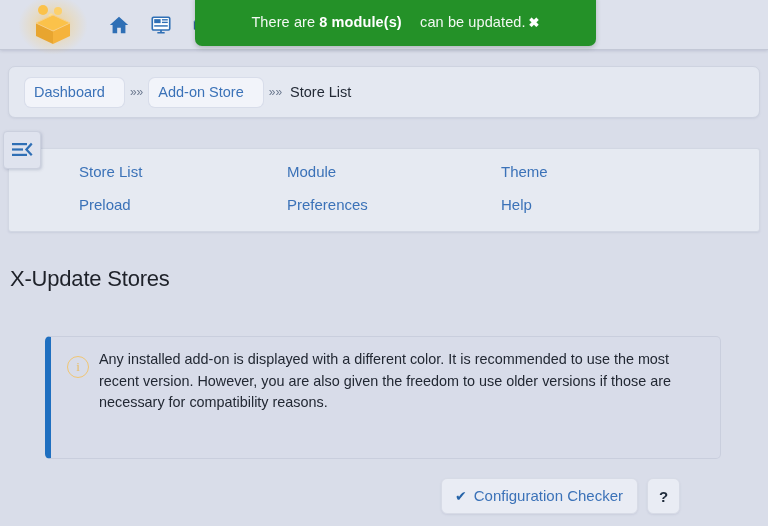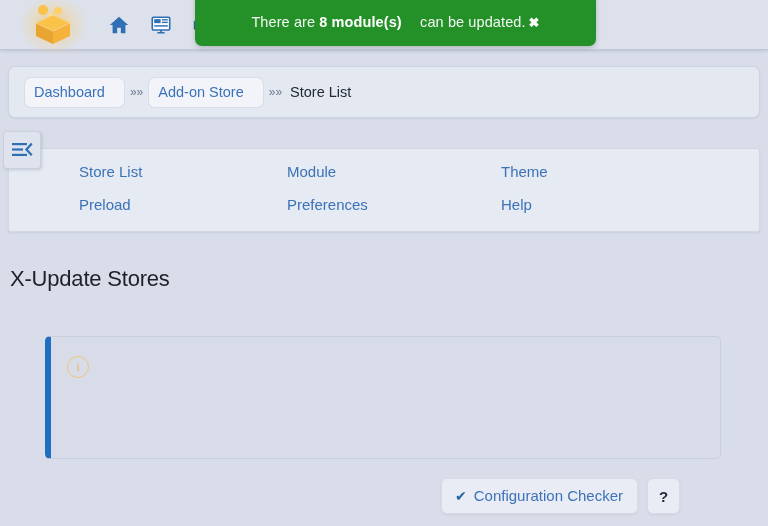--- a/index.html
+++ b/index.html
@@ -259,20 +259,21 @@
       <span class="nav-link">Preferences</span>
       <span class="nav-link">Help</span>
     </div>
   </div>
 
   <h1 class="page-title">X-Update Stores</h1>
 
   <div class="info-box">
     <div class="info-icon">i</div>
     <div class="info-text">
+      <div>Any installed add-on is displayed with a different color. It is recommended to use the most recent version. However, you are also given the freedom to use older versions if those are necessary for compatibility reasons.</div>
     </div>
   </div>
 
   <div class="footer-btns">
     <div class="btn-config">
       <span class="check-mark">✔</span>
       <span>Configuration Checker</span>
     </div>
     <div class="btn-help">?</div>
   </div>

